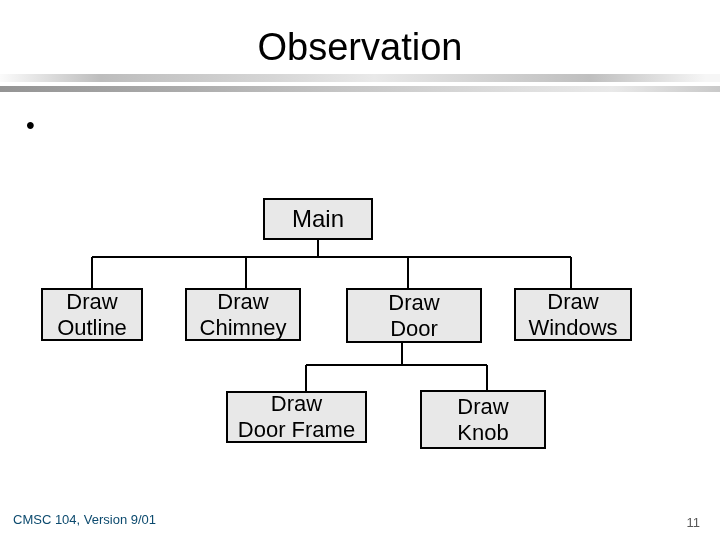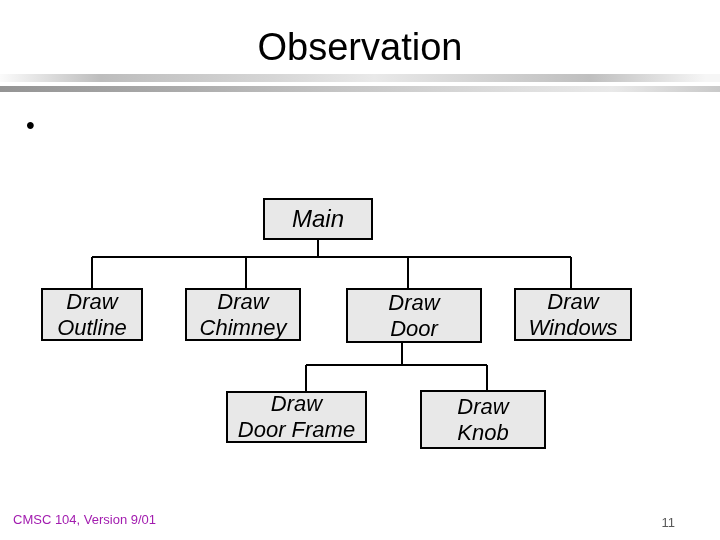--- a/index.html
+++ b/index.html
@@ -62,39 +62,38 @@
     position: absolute;
     background: #e8e8e8;
     border: 2px solid #000;
     display: flex;
     align-items: center;
     justify-content: center;
     text-align: center;
     white-space: pre-line;
     font-size: 22px;
     line-height: 26px;
-    font-style: italic;
   }
   .node-main       { left: 263px; top: 198px; width: 110px; height: 42px; font-size: 24px; }
   .node-outline    { left:  41px; top: 288px; width: 102px; height: 53px; }
   .node-chimney    { left: 185px; top: 288px; width: 116px; height: 53px; }
   .node-door       { left: 346px; top: 288px; width: 136px; height: 55px; }
   .node-windows    { left: 514px; top: 288px; width: 118px; height: 53px; }
   .node-door-frame { left: 226px; top: 391px; width: 141px; height: 52px; }
   .node-knob       { left: 420px; top: 390px; width: 126px; height: 59px; }
   .footer-left {
     position: absolute;
     left: 13px; top: 512px;
     font-size: 13px;
     line-height: 16px;
-    color: #a21caf;
+    color: #0c4a6e;
   }
   .page-number {
     position: absolute;
-    right: 45px; top: 515px;
+    right: 20px; top: 515px;
     font-size: 13px;
     line-height: 16px;
     color: #595959;
     text-align: center;
   }
 </style>
 </head>
 <body>
 
 <div id="slide">

